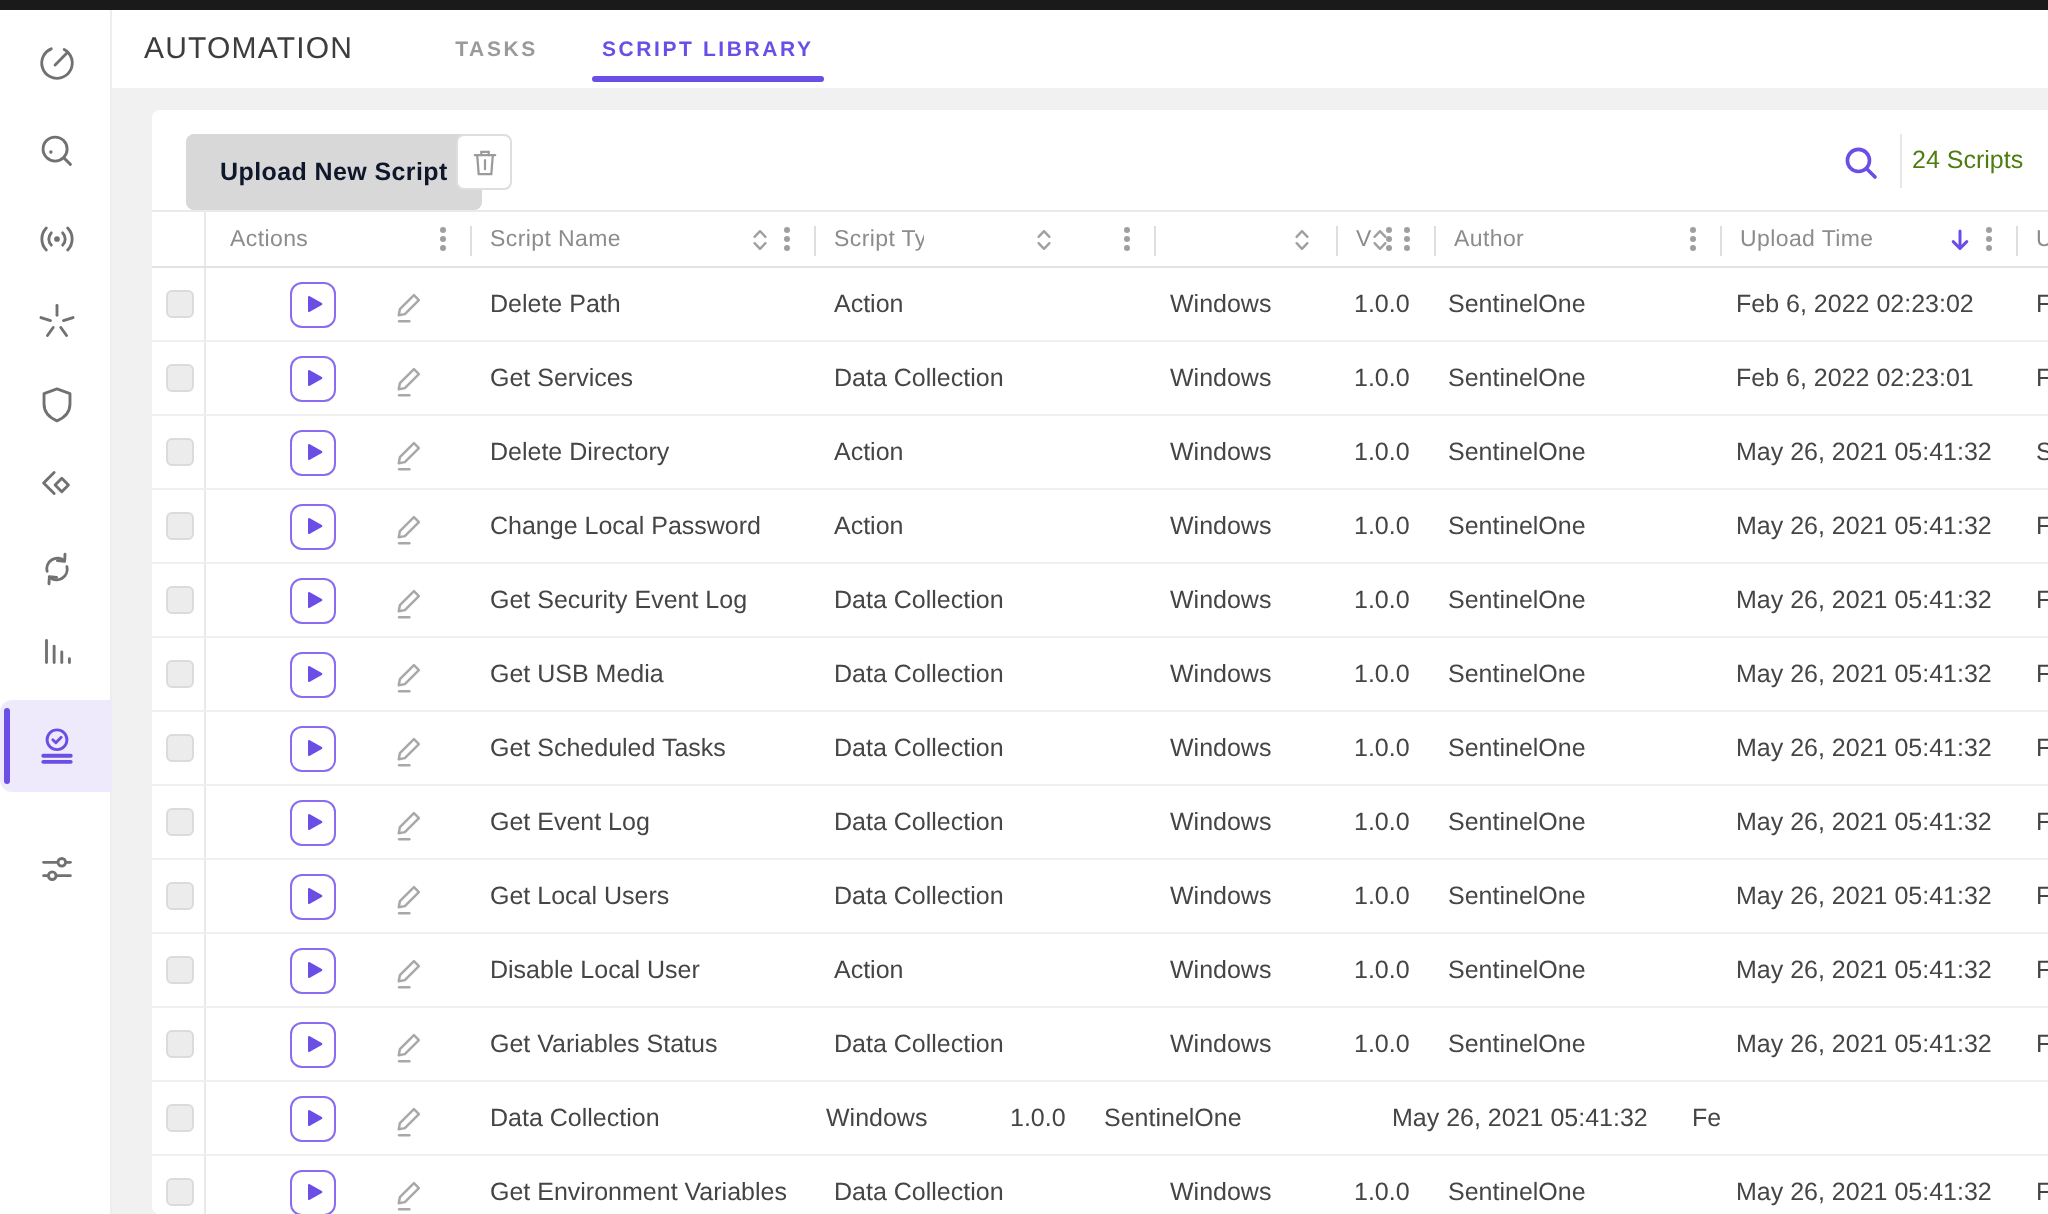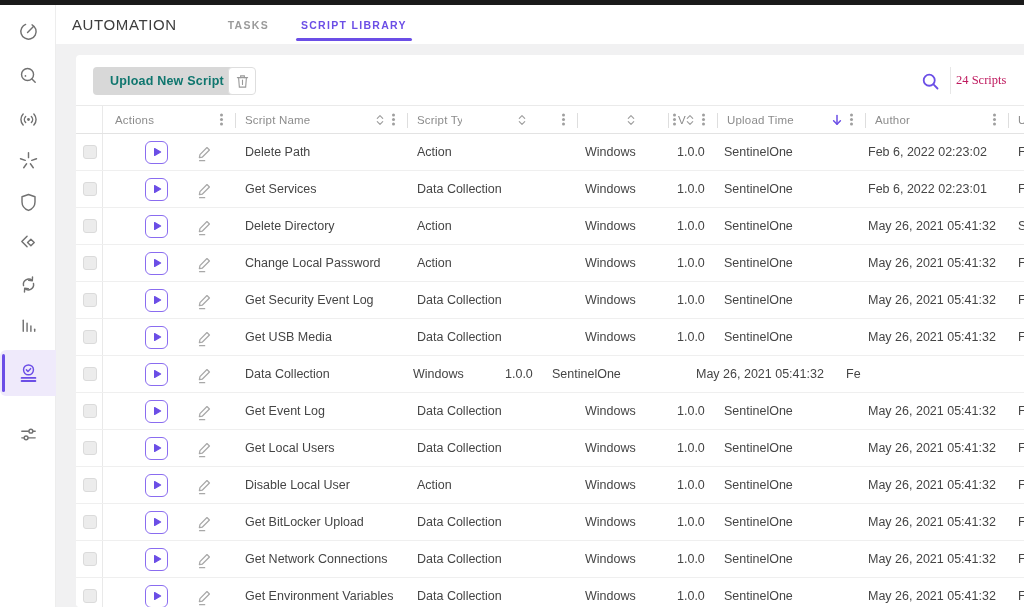--- a/index.html
+++ b/index.html
@@ -24,31 +24,31 @@
   .tabs { display:flex; margin-left:22px; height:100%; }
   .tab { position:relative; background:none; border:none; font-family:inherit; font-size:10.5px; font-weight:700; letter-spacing:1.3px; color:#9a9a9a; padding:0 3px; margin-left:26px; cursor:pointer; display:flex; align-items:center; }
   .tab.active { color:#6B4EE6; }
   .tab.active::after { content:""; position:absolute; left:-2px; right:-2px; bottom:3px; height:3px; border-radius:2px; background:#6B4EE6; }
 
   
   .card { position:absolute; left:76px; top:55px; width:1020px; height:552px; background:#ffffff; border-radius:4px; overflow:hidden; }
 
   
   .toolbar { position:relative; height:50px; }
-  .upload-btn { position:absolute; left:17px; top:12px; height:28px; padding:0 17px; background:#d8d8d8; color:#0f766e; border:none; border-radius:4px; font-family:inherit; font-size:12.5px; font-weight:700; letter-spacing:.2px; cursor:default; }
+  .upload-btn { position:absolute; left:17px; top:12px; height:38px; padding:0 17px; background:#d8d8d8; color:#0f172a; border:none; border-radius:4px; font-family:inherit; font-size:12.5px; font-weight:700; letter-spacing:.2px; cursor:default; }
   .trash-btn { position:absolute; left:152px; top:12px; width:28px; height:28px; background:#ffffff; border:1px solid #dedede; border-radius:4px; display:flex; align-items:center; justify-content:center; cursor:pointer; }
   .trash-btn svg { width:13px; height:15px; stroke:#9a9a9a; fill:none; stroke-width:1.2; stroke-linecap:round; }
   .search-btn { position:absolute; left:844px; top:16px; width:20px; height:20px; background:none; border:none; cursor:pointer; display:flex; align-items:center; justify-content:center; }
   .search-btn svg { width:17px; height:17px; stroke:#6B4EE6; fill:none; stroke-width:1.7; stroke-linecap:round; }
   .toolbar-divider { position:absolute; left:874px; top:12px; width:1px; height:27px; background:#e7e7e7; }
-  .scripts-count { position:absolute; left:880px; top:0; line-height:50px; font-size:12.5px; color:#be185d;font-family:Liberation Serif, serif; }
+  .scripts-count { position:absolute; left:880px; top:0; line-height:50px; font-size:12.5px; color:#4d7c0f; }
 
   
   .thead { display:flex; height:29px; border-top:1px solid #eaeaea; border-bottom:1px solid #e3e3e3; }
-  .th { position:relative; display:flex; align-items:center; padding:0 12px 0 10px; font-size:11.5px; color:#8c8c8c; letter-spacing:.2px; cursor:pointer;justify-content:center; }
+  .th { position:relative; display:flex; align-items:center; padding:0 12px 0 10px; font-size:11.5px; color:#8c8c8c; letter-spacing:.2px; cursor:pointer; }
   .th .lbl { white-space:nowrap; overflow:hidden; }
   .th .spacer { flex:1; }
   .th.sep::before { content:""; position:absolute; left:0; top:7px; height:15px; width:1px; background:#dedede; }
   .sort-ico { width:8px; height:12px; stroke:#a0a0a0; fill:none; stroke-width:1.2; stroke-linecap:round; stroke-linejoin:round; margin-right:8px; flex:none; }
   .sortd-ico { width:10px; height:12px; stroke:#6B4EE6; fill:none; stroke-width:1.5; stroke-linecap:round; stroke-linejoin:round; margin-right:8px; flex:none; }
   .dots { position:relative; width:3px; height:3px; border-radius:50%; background:#9f9f9f; box-shadow:0 -4.5px 0 #9f9f9f, 0 4.5px 0 #9f9f9f; flex:none; cursor:pointer; }
 
   .tr { display:flex; height:37px; border-bottom:1px solid #efefef; background:#ffffff; align-items:center; }
   .td { display:flex; align-items:center; height:100%; font-size:12.5px; color:#454545; white-space:nowrap; overflow:hidden; }
 
@@ -227,34 +227,34 @@
         </div>
         <div class="th c5 sep">
           <span class="lbl">V</span>
           <span class="spacer"></span>
           <svg class="sort-ico" viewBox="0 0 8 12">
             <path d="M1.3 4.4 L4 1.6 L6.7 4.4"></path>
             <path d="M1.3 7.6 L4 10.4 L6.7 7.6"></path>
           </svg>
           <span class="dots"></span>
         </div>
+        <div class="th c6 sep">
+          <span class="lbl">Author</span>
+          <span class="spacer"></span>
+          <span class="dots"></span>
+        </div>
         <div class="th c7 sep">
           <span class="lbl">Upload Time</span>
           <span class="spacer"></span>
           <svg class="sortd-ico" viewBox="0 0 10 12">
             <line x1="5" y1="1.5" x2="5" y2="10"></line>
             <path d="M1.6 6.8 L5 10.2 L8.4 6.8"></path>
           </svg>
           <span class="dots"></span>
         </div>
-        <div class="th c6 sep">
-          <span class="lbl">Author</span>
-          <span class="spacer"></span>
-          <span class="dots"></span>
-        </div>
         <div class="th c8 sep">
           <span class="lbl">Up</span>
           <span class="spacer"></span>
         </div>
       </div>
     <div class="tbody" id="tbody">
         <div class="tr">
           <div class="td c0">
             <span class="checkbox"></span>
           </div>
@@ -414,20 +414,21 @@
                 <polygon points="2.6,1.6 8.6,5 2.6,8.4"></polygon>
               </svg>
             </button>
             <button class="edit-btn">
               <svg viewBox="0 0 20 20">
                 <path d="M5.2 12.2 L12.6 4.8 L15.2 7.4 L7.8 14.8 L4.6 15.4 Z"></path>
                 <line x1="4.8" y1="18.6" x2="10.2" y2="18.6"></line>
               </svg>
             </button>
           </div>
+          <div class="td c2">Get Scheduled Tasks</div>
           <div class="td c3">Data Collection</div>
           <div class="td c4">Windows</div>
           <div class="td c5">1.0.0</div>
           <div class="td c6">SentinelOne</div>
           <div class="td c7">May 26, 2021 05:41:32</div>
           <div class="td c8">Fe</div>
         </div>
         <div class="tr">
           <div class="td c0">
             <span class="checkbox"></span>
@@ -513,46 +514,45 @@
                 <polygon points="2.6,1.6 8.6,5 2.6,8.4"></polygon>
               </svg>
             </button>
             <button class="edit-btn">
               <svg viewBox="0 0 20 20">
                 <path d="M5.2 12.2 L12.6 4.8 L15.2 7.4 L7.8 14.8 L4.6 15.4 Z"></path>
                 <line x1="4.8" y1="18.6" x2="10.2" y2="18.6"></line>
               </svg>
             </button>
           </div>
-          <div class="td c2">Get BitLocker Upload</div>
-          <div class="td c3">Data Collection</div>
-          <div class="td c4">Windows</div>
-          <div class="td c5">1.0.0</div>
-          <div class="td c6">SentinelOne</div>
-          <div class="td c7">May 26, 2021 05:41:32</div>
-          <div class="td c8">Fe</div>
-        </div>
-        <div class="tr">
-          <div class="td c0">
-            <span class="checkbox"></span>
-          </div>
-          <div class="td c1">
-            <button class="play-btn">
-              <svg viewBox="0 0 10 10">
-                <polygon points="2.6,1.6 8.6,5 2.6,8.4"></polygon>
-              </svg>
-            </button>
-            <button class="edit-btn">
-              <svg viewBox="0 0 20 20">
-                <path d="M5.2 12.2 L12.6 4.8 L15.2 7.4 L7.8 14.8 L4.6 15.4 Z"></path>
-                <line x1="4.8" y1="18.6" x2="10.2" y2="18.6"></line>
-              </svg>
-            </button>
-          </div>
-          <div class="td c2">Get Network Connections</div>
+          <div class="td c2">Get Variables Status</div>
+          <div class="td c3">Data Collection</div>
+          <div class="td c4">Windows</div>
+          <div class="td c5">1.0.0</div>
+          <div class="td c6">SentinelOne</div>
+          <div class="td c7">May 26, 2021 05:41:32</div>
+          <div class="td c8">Fe</div>
+        </div>
+        <div class="tr">
+          <div class="td c0">
+            <span class="checkbox"></span>
+          </div>
+          <div class="td c1">
+            <button class="play-btn">
+              <svg viewBox="0 0 10 10">
+                <polygon points="2.6,1.6 8.6,5 2.6,8.4"></polygon>
+              </svg>
+            </button>
+            <button class="edit-btn">
+              <svg viewBox="0 0 20 20">
+                <path d="M5.2 12.2 L12.6 4.8 L15.2 7.4 L7.8 14.8 L4.6 15.4 Z"></path>
+                <line x1="4.8" y1="18.6" x2="10.2" y2="18.6"></line>
+              </svg>
+            </button>
+          </div>
           <div class="td c3">Data Collection</div>
           <div class="td c4">Windows</div>
           <div class="td c5">1.0.0</div>
           <div class="td c6">SentinelOne</div>
           <div class="td c7">May 26, 2021 05:41:32</div>
           <div class="td c8">Fe</div>
         </div>
         <div class="tr">
           <div class="td c0">
             <span class="checkbox"></span>

